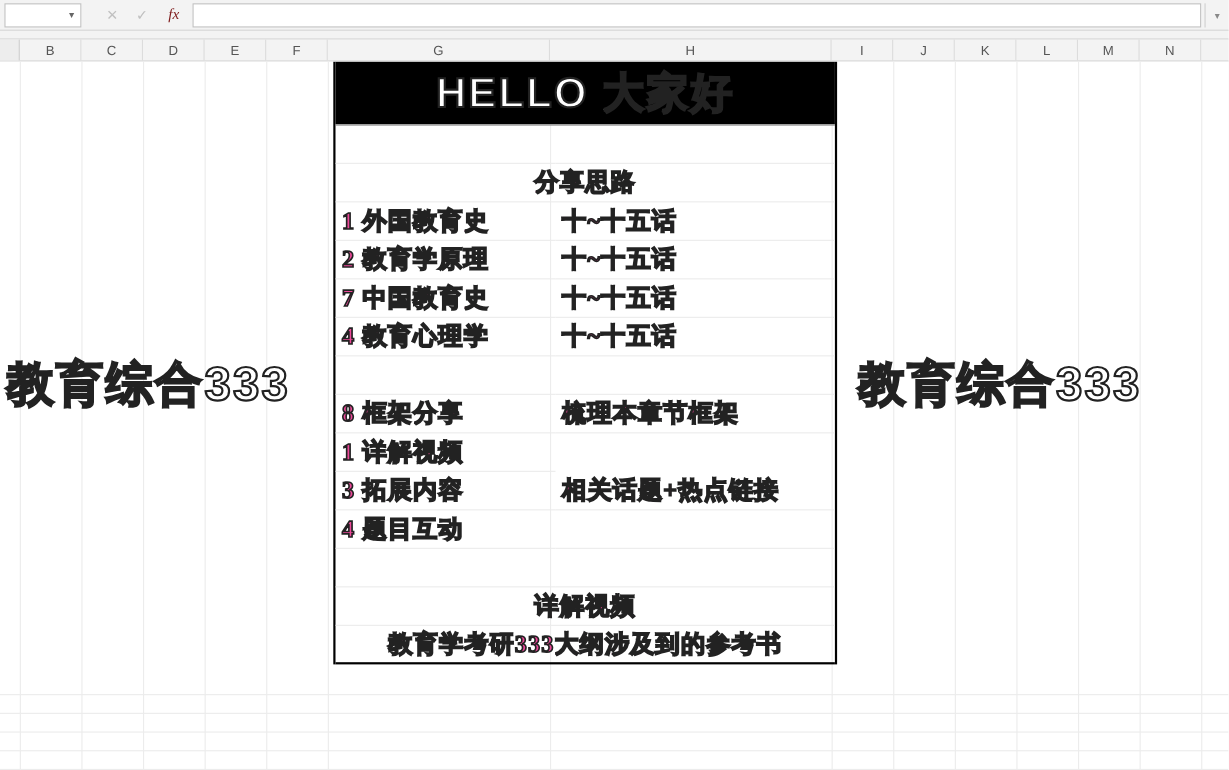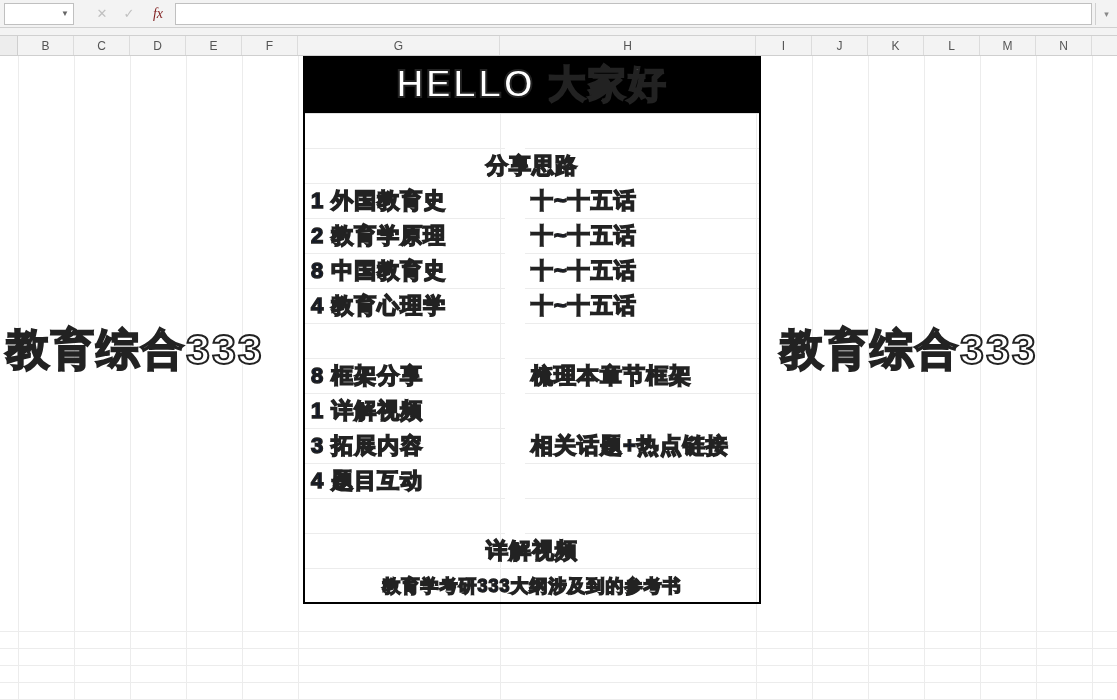--- a/index.html
+++ b/index.html
@@ -130,23 +130,23 @@
 
 .content-area {
   position: absolute;
   left: 18px;
   top: 0;
   right: 0;
   bottom: 0;
 }
 
 .outline-text {
-  font-family: Liberation Sans, sans-serif;
+  font-family: Liberation Serif, serif;
   font-weight: 900;
-  color: #0f172a;
+  color: #ec4899;
   -webkit-text-stroke: 1.5px #222;
   letter-spacing: 1px;
 }
 .outline-text-big {
   font-family: Arial, "Microsoft YaHei", sans-serif;
   font-weight: 900;
   color: #fff;
   -webkit-text-stroke: 2px #222;
   letter-spacing: 2px;
 }
@@ -168,21 +168,20 @@
   justify-content: center;
   border-bottom: 1px solid #e0e0e0;
 }
 .hello-row .outline-text-big {
   font-size: 38px;
 }
 
 .data-row {
   height: 35px;
   display: flex;
-  gap: 20px;
 }
 .cell-g {
   width: 200px;
   padding-left: 6px;
   display: flex;
   align-items: center;
   border-bottom: 1px solid #ececec;
 }
 .cell-h {
   flex: 1;
@@ -207,21 +206,21 @@
 }
 
 .bottom-line {
   height: 35px;
   display: flex;
   align-items: center;
   justify-content: center;
   border-bottom: 2px solid #000;
 }
 .bottom-line .outline-text {
-  font-size: 18px;
+  font-size: 22px;
 }
 
 .side-text {
   position: absolute;
   top: 265px;
   font-size: 43px;
   white-space: nowrap;
 }
 .side-left { left: -12px; }
 .side-right { left: 762px; }
@@ -322,21 +321,21 @@
           <div class="data-row">
       <div class="cell-g">
               <span class="outline-text">2 教育学原理</span>
             </div>
       <div class="cell-h">
               <span class="outline-text">十~十五话</span>
             </div>
           </div>
           <div class="data-row">
       <div class="cell-g">
-              <span class="outline-text">8 中国教育史</span>
+              <span class="outline-text">7 中国教育史</span>
             </div>
       <div class="cell-h">
               <span class="outline-text">十~十五话</span>
             </div>
           </div>
           <div class="data-row">
       <div class="cell-g">
               <span class="outline-text">4 教育心理学</span>
             </div>
       <div class="cell-h">

